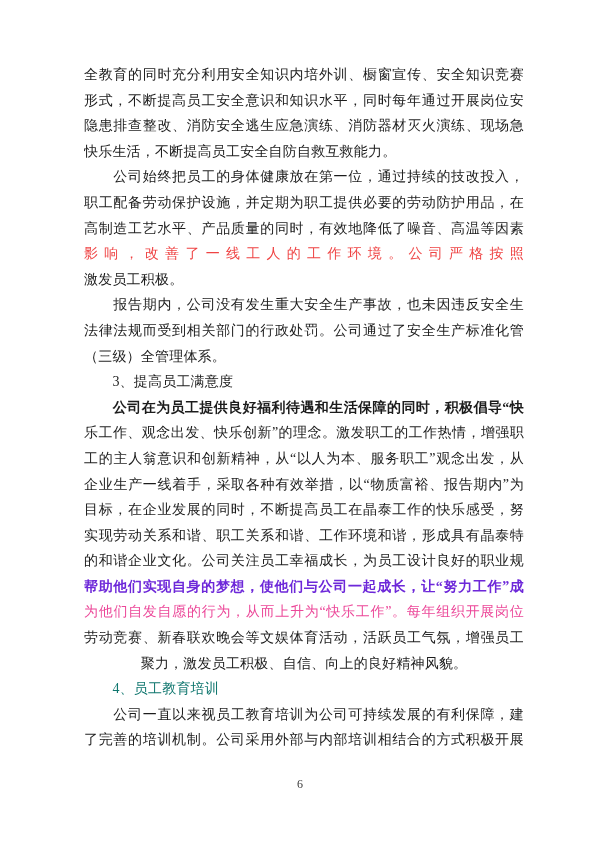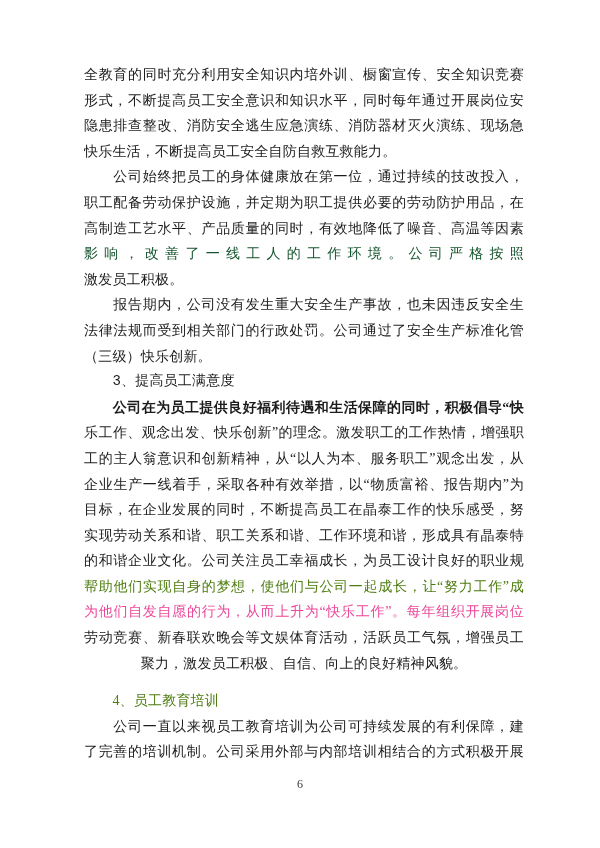--- a/index.html
+++ b/index.html
@@ -65,46 +65,46 @@
       <div class="block paragraph">
         <div class="line just" style="color: rgb(28, 28, 28);">全教育的同时充分利用安全知识内培外训、橱窗宣传、安全知识竞赛等</div>
         <div class="line just" style="color: rgb(28, 28, 28);">形式，不断提高员工安全意识和知识水平，同时每年通过开展岗位安全</div>
         <div class="line just" style="color: rgb(28, 28, 28);">隐患排查整改、消防安全逃生应急演练、消防器材灭火演练、现场急救</div>
         <div class="line" style="color: rgb(28, 28, 28);">快乐生活，不断提高员工安全自防自救互救能力。</div>
       </div>
       <div class="block paragraph">
         <div class="line just" style="color: rgb(28, 28, 28);">　　公司始终把员工的身体健康放在第一位，通过持续的技改投入，为</div>
         <div class="line just" style="color: rgb(28, 28, 28);">职工配备劳动保护设施，并定期为职工提供必要的劳动防护用品，在提</div>
         <div class="line just" style="color: rgb(28, 28, 28);">高制造工艺水平、产品质量的同时，有效地降低了噪音、高温等因素的</div>
-        <div class="line just" style="color: #14532d;">影响，改善了一线工人的工作环境。公司严格按照</div>
+        <div class="line just" style="color: #ef4444;">影响，改善了一线工人的工作环境。公司严格按照</div>
         <div class="line" style="color: rgb(28, 28, 28);">激发员工积极。</div>
       </div>
       <div class="block paragraph">
         <div class="line just" style="color: rgb(28, 28, 28);">　　报告期内，公司没有发生重大安全生产事故，也未因违反安全生产</div>
         <div class="line just" style="color: rgb(28, 28, 28);">法律法规而受到相关部门的行政处罚。公司通过了安全生产标准化管理</div>
-        <div class="line" style="color: rgb(28, 28, 28);">（三级）快乐创新。</div>
+        <div class="line" style="color: rgb(28, 28, 28);">（三级）全管理体系。</div>
       </div>
       <div class="block heading">
-        <div class="line" style="color: rgb(28, 28, 28); font-family: Liberation Mono, monospace;">　　3、提高员工满意度</div>
+        <div class="line" style="color: rgb(28, 28, 28);">　　3、提高员工满意度</div>
       </div>
       <div class="block paragraph">
         <div class="line just" style="color: rgb(28, 28, 28); font-weight: bold;">　　公司在为员工提供良好福利待遇和生活保障的同时，积极倡导“快</div>
         <div class="line just" style="color: rgb(28, 28, 28);">乐工作、观念出发、快乐创新”的理念。激发职工的工作热情，增强职</div>
         <div class="line just" style="color: rgb(28, 28, 28);">工的主人翁意识和创新精神，从“以人为本、服务职工”观念出发，从</div>
         <div class="line just" style="color: rgb(28, 28, 28);">企业生产一线着手，采取各种有效举措，以“物质富裕、报告期内”为</div>
         <div class="line just" style="color: rgb(28, 28, 28);">目标，在企业发展的同时，不断提高员工在晶泰工作的快乐感受，努力</div>
         <div class="line just" style="color: rgb(28, 28, 28);">实现劳动关系和谐、职工关系和谐、工作环境和谐，形成具有晶泰特色</div>
         <div class="line just" style="color: rgb(28, 28, 28);">的和谐企业文化。公司关注员工幸福成长，为员工设计良好的职业规划，</div>
-        <div class="line just" style="color: #4d7c0f;">帮助他们实现自身的梦想，使他们与公司一起成长，让“努力工作”成</div>
+        <div class="line just" style="color: #6d28d9; font-weight: bold;">帮助他们实现自身的梦想，使他们与公司一起成长，让“努力工作”成</div>
         <div class="line just" style="color: #ec4899;">为他们自发自愿的行为，从而上升为“快乐工作”。每年组织开展岗位</div>
         <div class="line just" style="color: rgb(28, 28, 28);">劳动竞赛、新春联欢晚会等文娱体育活动，活跃员工气氛，增强员工凝</div>
         <div class="line" style="color: rgb(28, 28, 28); text-align: center;">聚力，激发员工积极、自信、向上的良好精神风貌。</div>
       </div>
       <div class="block heading">
-        <div class="line" style="color: #4d7c0f; margin-top: 12px;">　　4、员工教育培训</div>
+        <div class="line" style="color: #0f766e;">　　4、员工教育培训</div>
       </div>
       <div class="block paragraph">
         <div class="line just" style="color: rgb(28, 28, 28);">　　公司一直以来视员工教育培训为公司可持续发展的有利保障，建立</div>
         <div class="line just" style="color: rgb(28, 28, 28);">了完善的培训机制。公司采用外部与内部培训相结合的方式积极开展各</div>
       </div>
     </div>
   <div class="page-number" style="color: rgb(58, 58, 58);">6</div>
 </div>
 
 </body></html>

